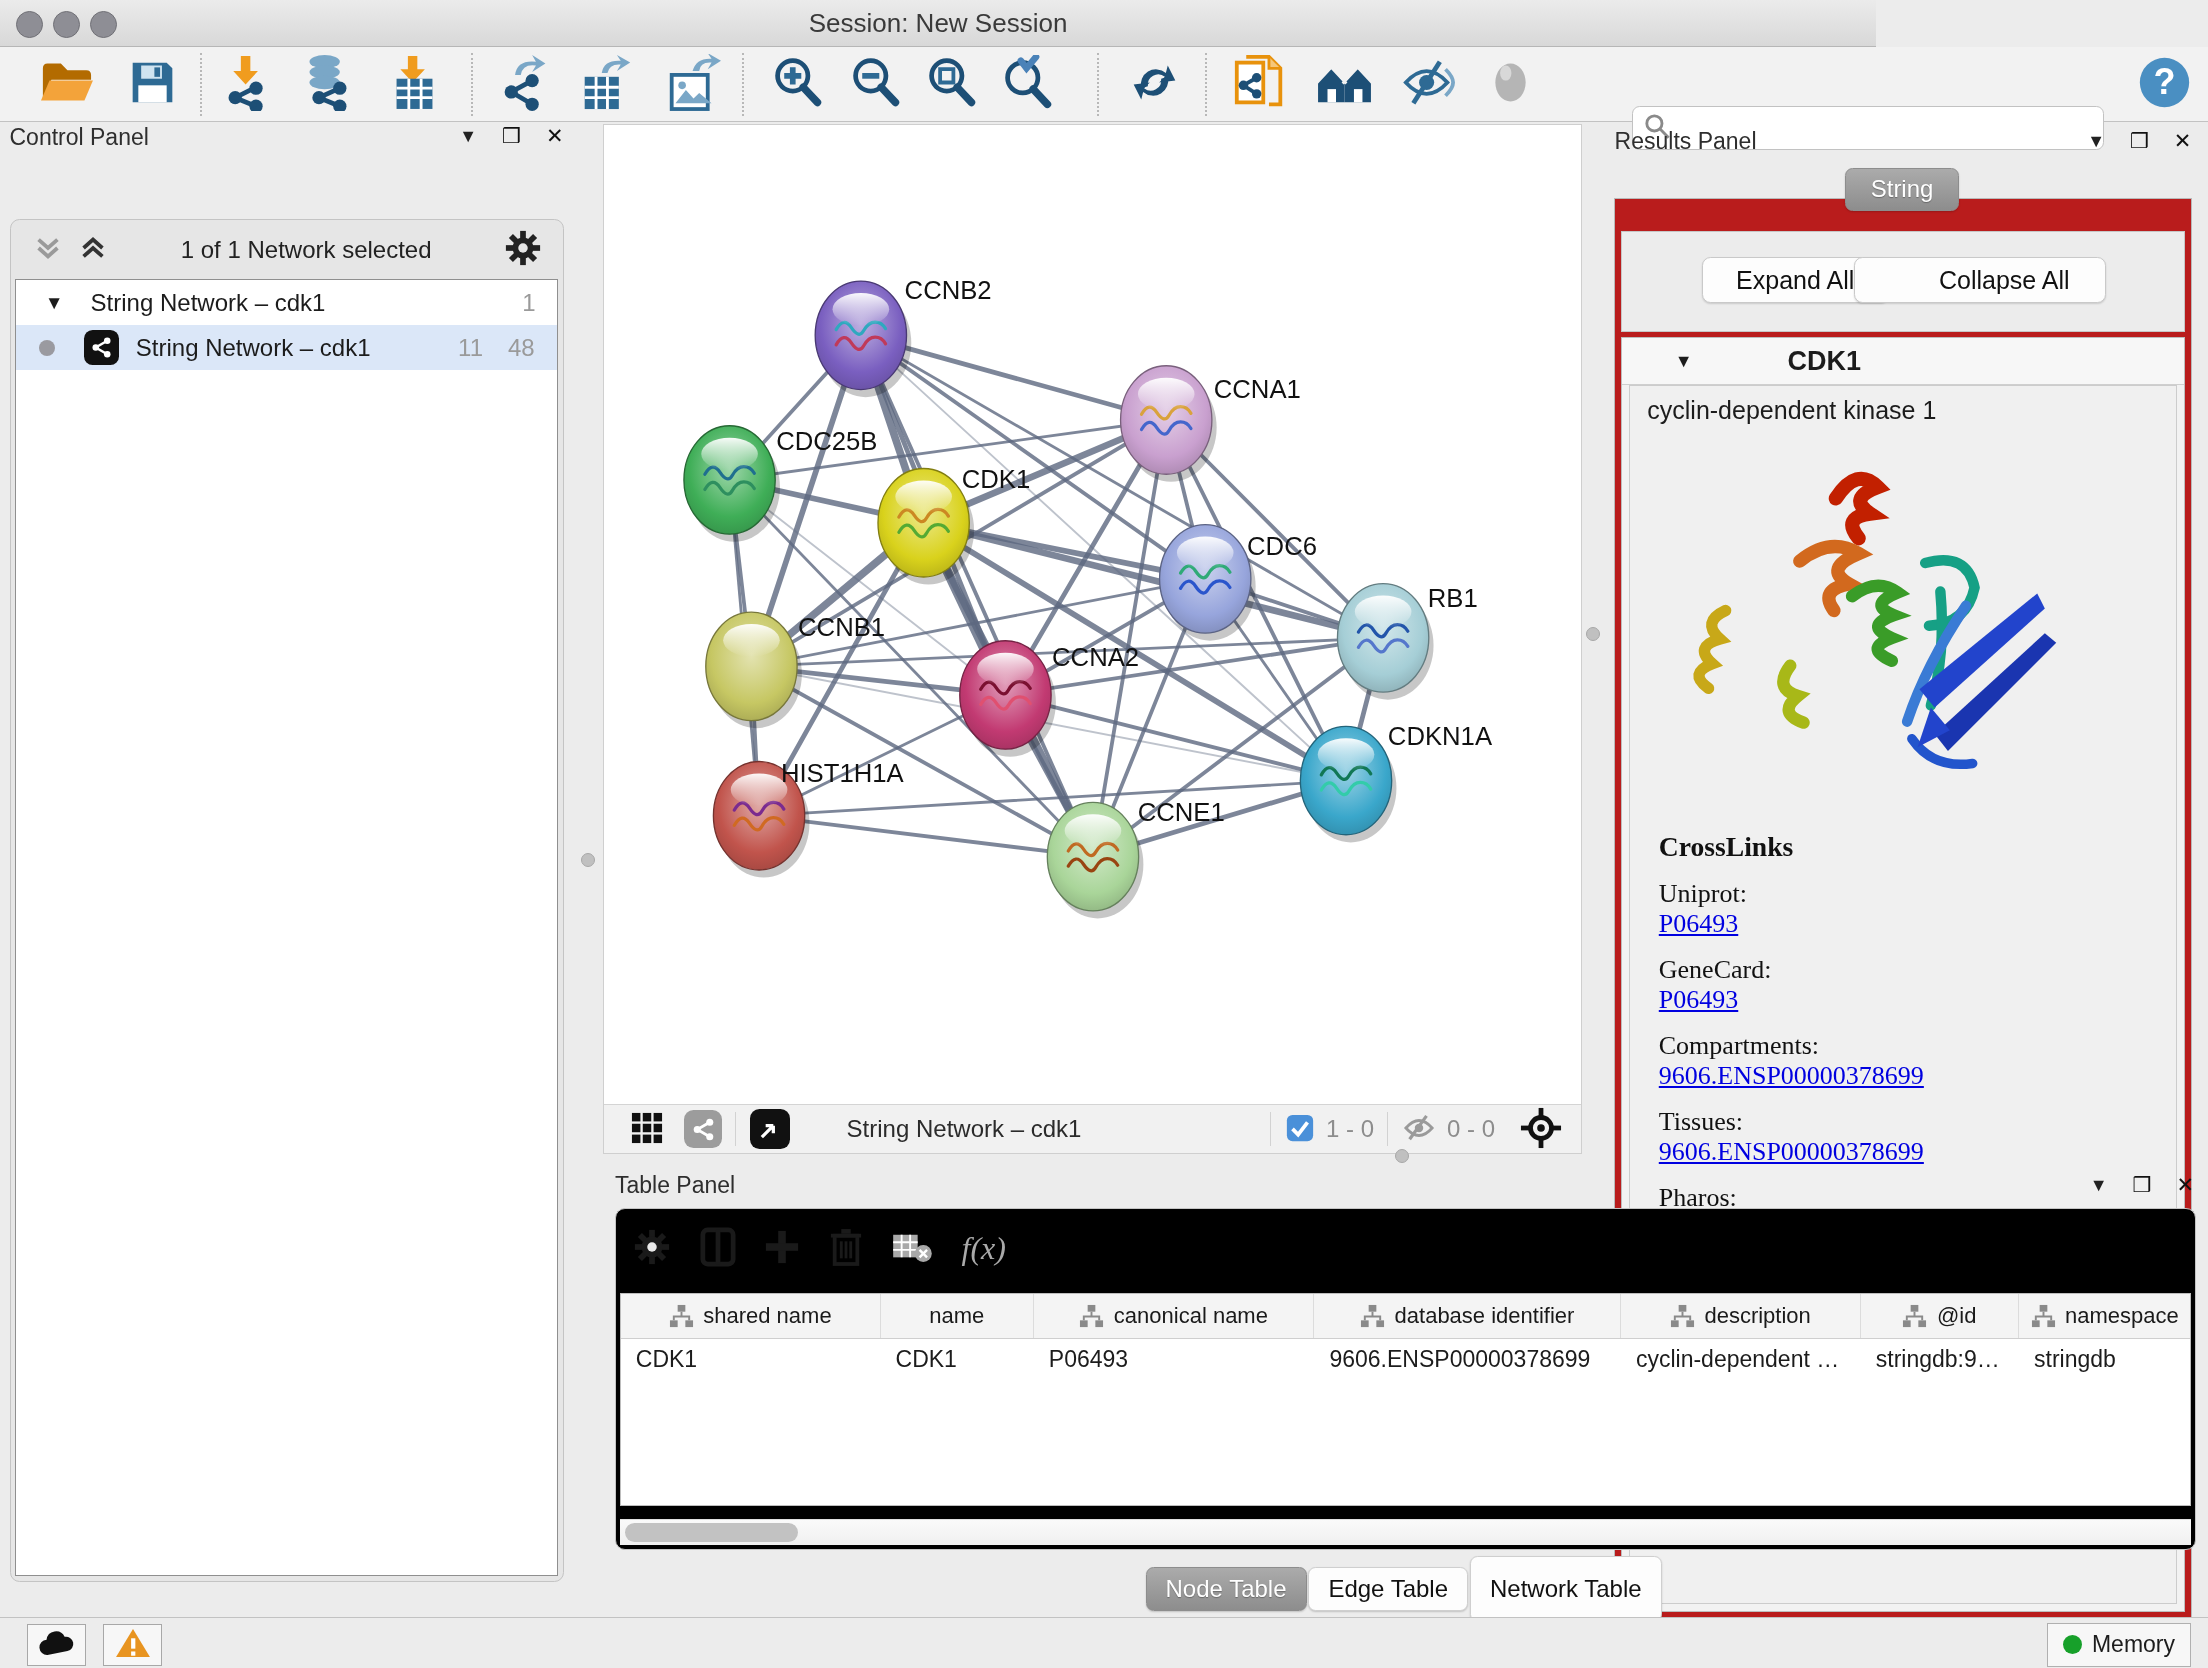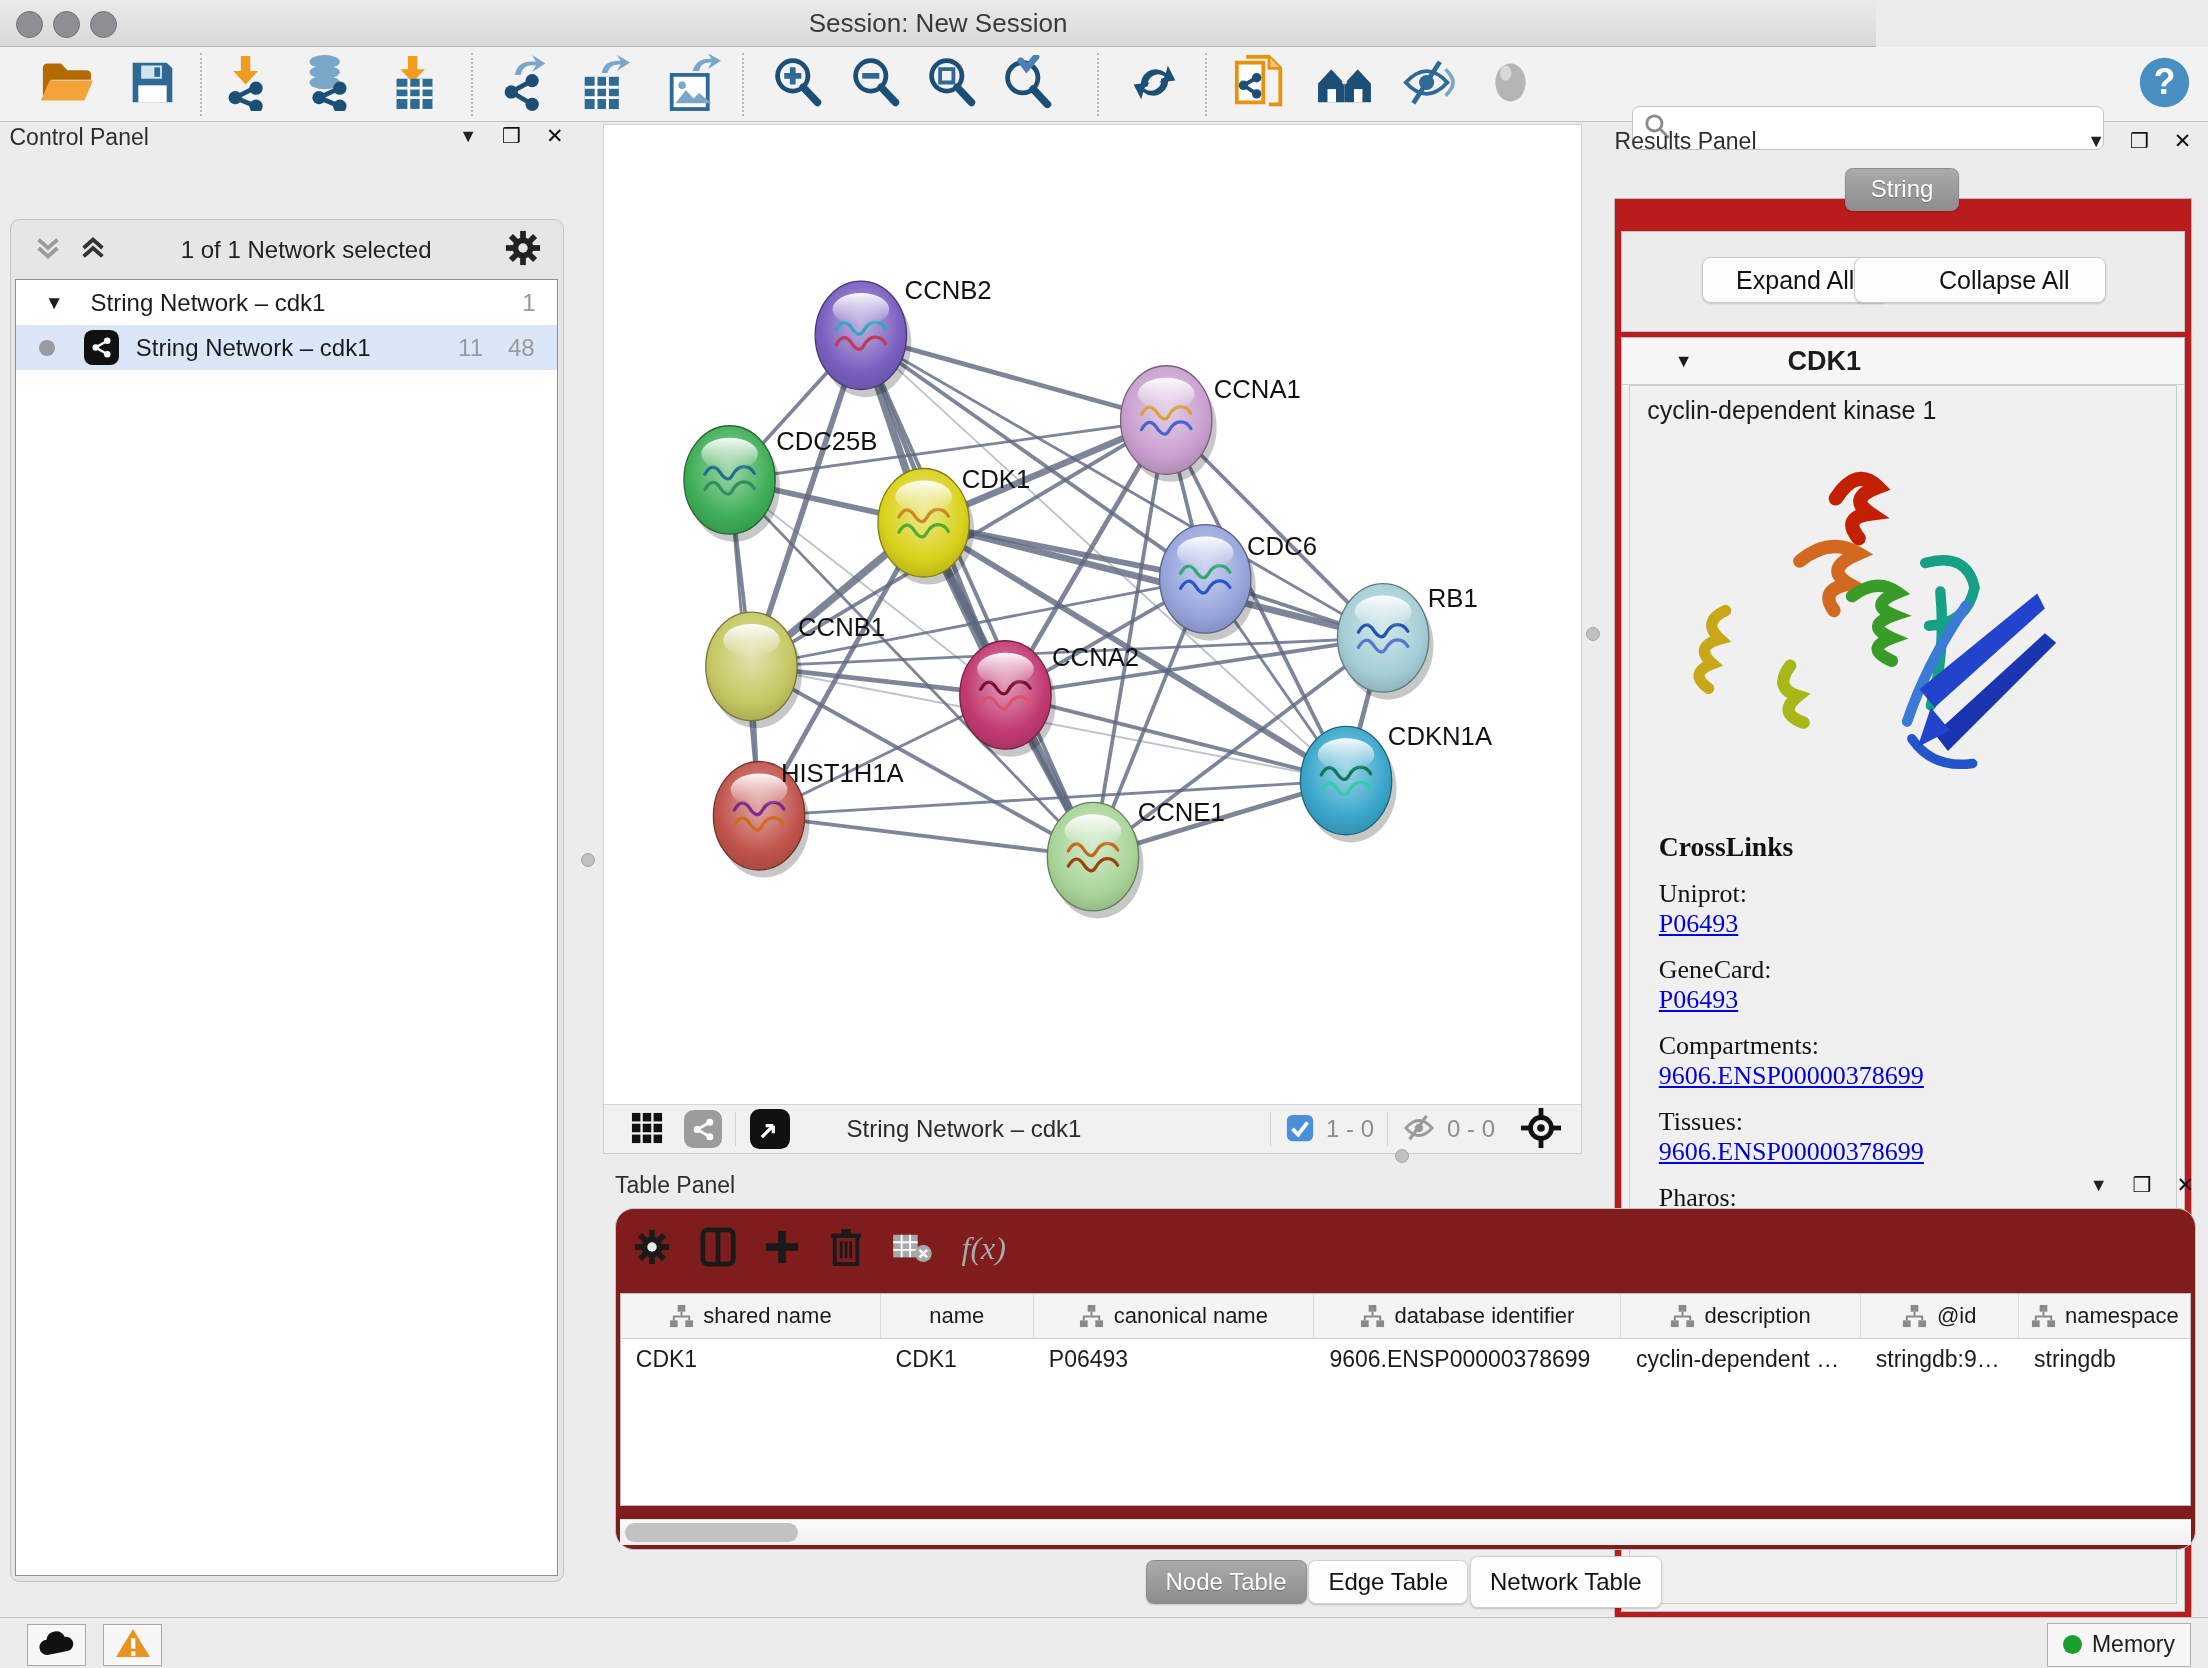--- a/index.html
+++ b/index.html
@@ -71,21 +71,21 @@
     background:#f0f0f0;border:1px solid #cccccc;}
   .xl-title{font-family:"Liberation Serif","DejaVu Serif",serif;
     font-weight:bold;font-size:27.6px;color:#111;}
   .xl-row{font-family:"Liberation Serif","DejaVu Serif",serif;
     font-size:26px;color:#111;display:flex;margin-top:16px;flex-direction:column;}
   .xl-row .lbl{width:190px;}
   .xl-row a{color:#0000e0;text-decoration:underline;}
   
   .tbl-panel{left:615px;top:1168px;width:1579px;height:442px;}
   .tbl-group{position:absolute;left:0;top:40px;width:1579px;height:340px;
-    background:#7f1d1d;border:1px solid #c4c4c4;border-radius:19px;text-align:right;}
+    background:#000000;border:1px solid #c4c4c4;border-radius:10px;text-align:right;}
   .tbl-toolbar{position:absolute;left:17px;top:15px;height:49px;
     display:flex;align-items:center;gap:28.5px;}
   .tbl-wrap{position:absolute;left:3.8px;top:84px;right:3.8px;height:211px;
     background:#fff;border:1px solid #bdbdbd;overflow:hidden;}
   .tbl-header{display:flex;background:#f4f4f4;border-bottom:1.9px solid #cfcfcf;
     height:44px;}
   .th{display:flex;align-items:center;justify-content:center;gap:9.5px;
     font-size:22px;color:#1a1a1a;border-right:1px solid #dcdcdc;
     overflow:hidden;white-space:nowrap;box-sizing:border-box;}
   .tbl-row{display:flex;height:40px;}
@@ -781,21 +781,21 @@
         <div class="td" style="width:241px">cyclin-dependent …</div>
         <div class="td" style="width:159px">stringdb:9…</div>
         <div class="td" style="width:172px">stringdb</div>
       </div>
     </div>
     <div class="hscroll">
       <div class="hthumb"></div>
     </div>
   </div>
   <div style="position:absolute;left:0;right:0;top:388px;text-align:center;">
-    <span class="tab sel" style="padding:6.7px 19px">Node Table</span><span class="tab" style="padding:6.7px 19px">Edge Table</span><span class="tab" style="padding:11px 19px">Network Table</span>
+    <span class="tab sel" style="padding:6.7px 19px">Node Table</span><span class="tab" style="padding:6.7px 19px">Edge Table</span><span class="tab" style="padding:18px 19px">Network Table</span>
   </div>
 </div>
 
 <div class="abs statusbar">
   <div class="sb-btn" style="left:27px">
     <span><svg width="38" height="27" viewBox="0 0 40 28">
           <path d="M10 26 a8 8 0 0 1-1-16 a10 10 0 0 1 19-3 a7.5 7.5 0 0 1 3 15z" fill="#111"></path>
         </svg></span>
   </div>
   <div class="sb-btn" style="left:103px">

